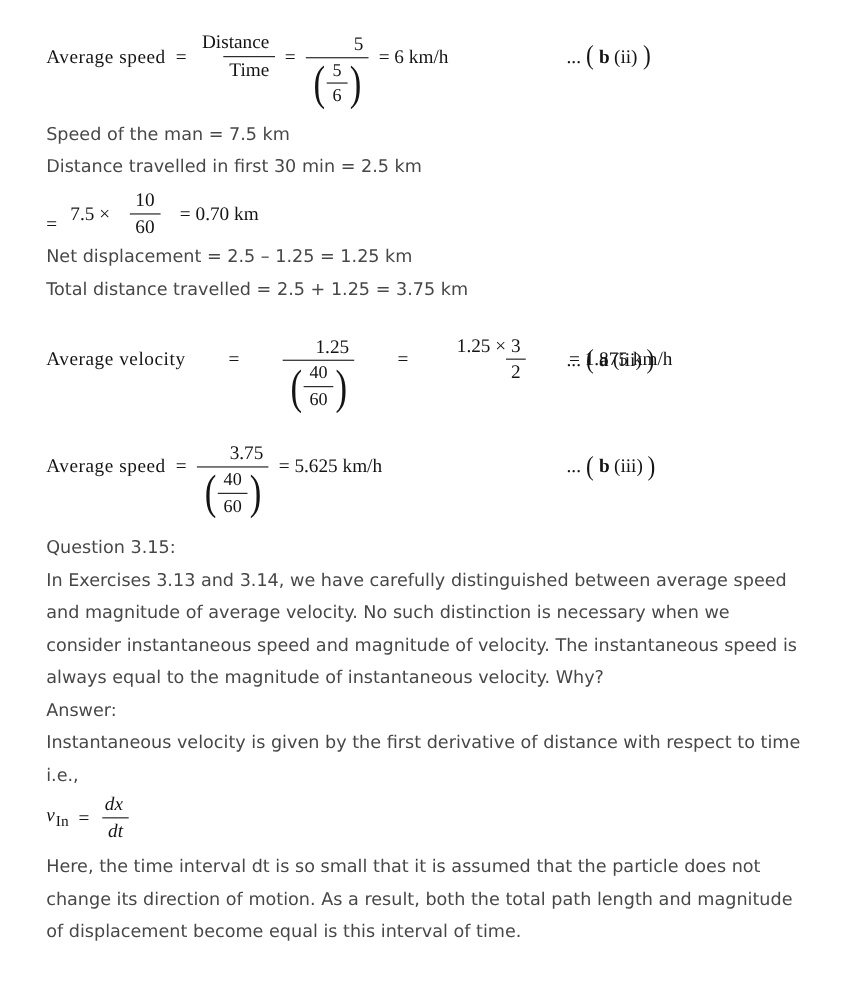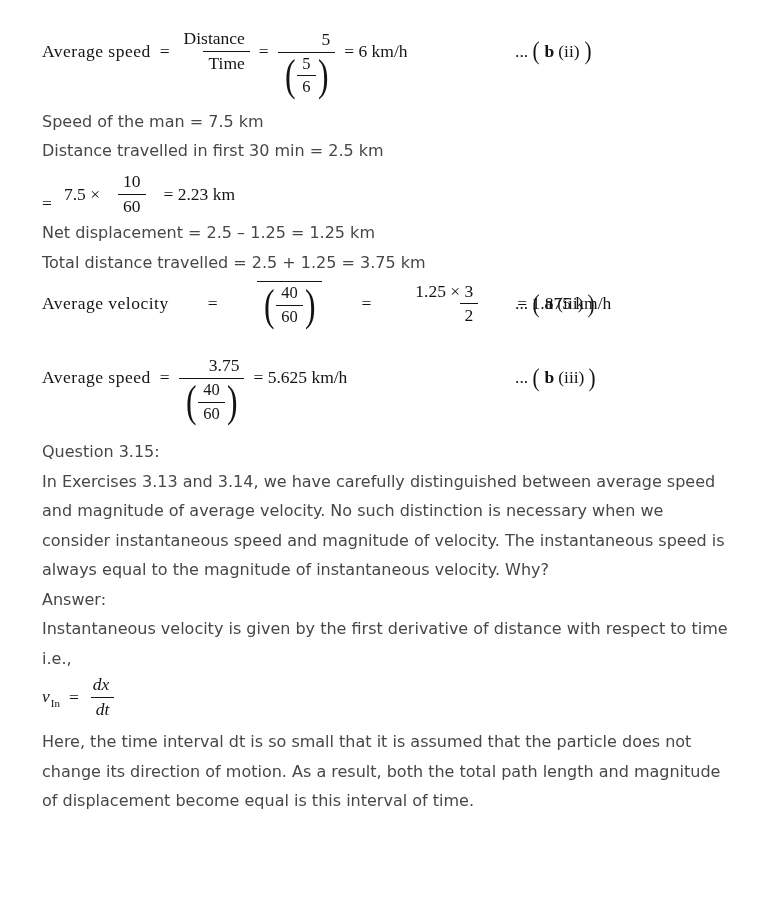--- a/index.html
+++ b/index.html
@@ -22,21 +22,21 @@
   .frac.inner { font-size:16.5px; }
   .frac.inner .den { border-top:1.3px solid #141414; }
   .ann { position:absolute; left:473px; top:50%; transform:translateY(-50%);
          display:inline-flex; align-items:center; gap:4px; font-size:17.5px; white-space:nowrap; }
   .ann .bigp { font-size:25px; line-height:0.85; display:inline-block; transform:scaleX(0.85); }
   .ann b { font-weight:700; }
   .eq2row { display:flex; align-items:flex-end; gap:12px; margin-top:6px; }
   .eq2row .prefix { margin-bottom:2px; }
   .eq2inner { display:inline-flex; align-items:center; gap:18px; }
   .ital { font-style:italic; }
-  .vsub { font-size:11px; vertical-align:-5px; margin-left:1px; font-style:normal; }
+  .vsub { font-size:14px; vertical-align:-5px; margin-left:1px; font-style:normal; }
   .mt10 { margin-top:10px; } .mt6 { margin-top:6px; } .mt4 { margin-top:4px;gap:39px; }
   .mt2 { margin-top:2px; } .mt14 { margin-top:14px; } .mt8 { margin-top:8px; }
 </style>
 </head>
 <body>
 
 <div class="page">
 
   <div class="eqrow math">
     <span class="lbl">Average speed</span>
@@ -73,31 +73,32 @@
   <div class="txt">Distance travelled in first 30 min = 2.5 km</div>
 
   <div class="eq2row math">
     <span class="prefix">=</span>
     <span class="eq2inner">
       <span>7.5 ×</span>
       <span class="frac">
         <span class="num">10</span>
         <span class="den">60</span>
       </span>
-      <span>= 2.23 km</span>
+      <span>= 0.70 km</span>
     </span>
   </div>
 
   <div class="txt mt2">Net displacement = 2.5 – 1.25 = 1.25 km</div>
   <div class="txt">Total distance travelled = 2.5 + 1.25 = 3.75 km</div>
 
   <div class="eqrow math mt4">
     <span class="lbl">Average velocity</span>
     <span>=</span>
     <span class="frac">
+      <span class="num bal">1.25</span>
       <span class="den">
         <span class="pfrac">
           <span class="paren">(</span>
           <span class="frac inner">
             <span class="num">40</span>
             <span class="den">60</span>
           </span>
           <span class="paren">)</span>
         </span>
       </span>

